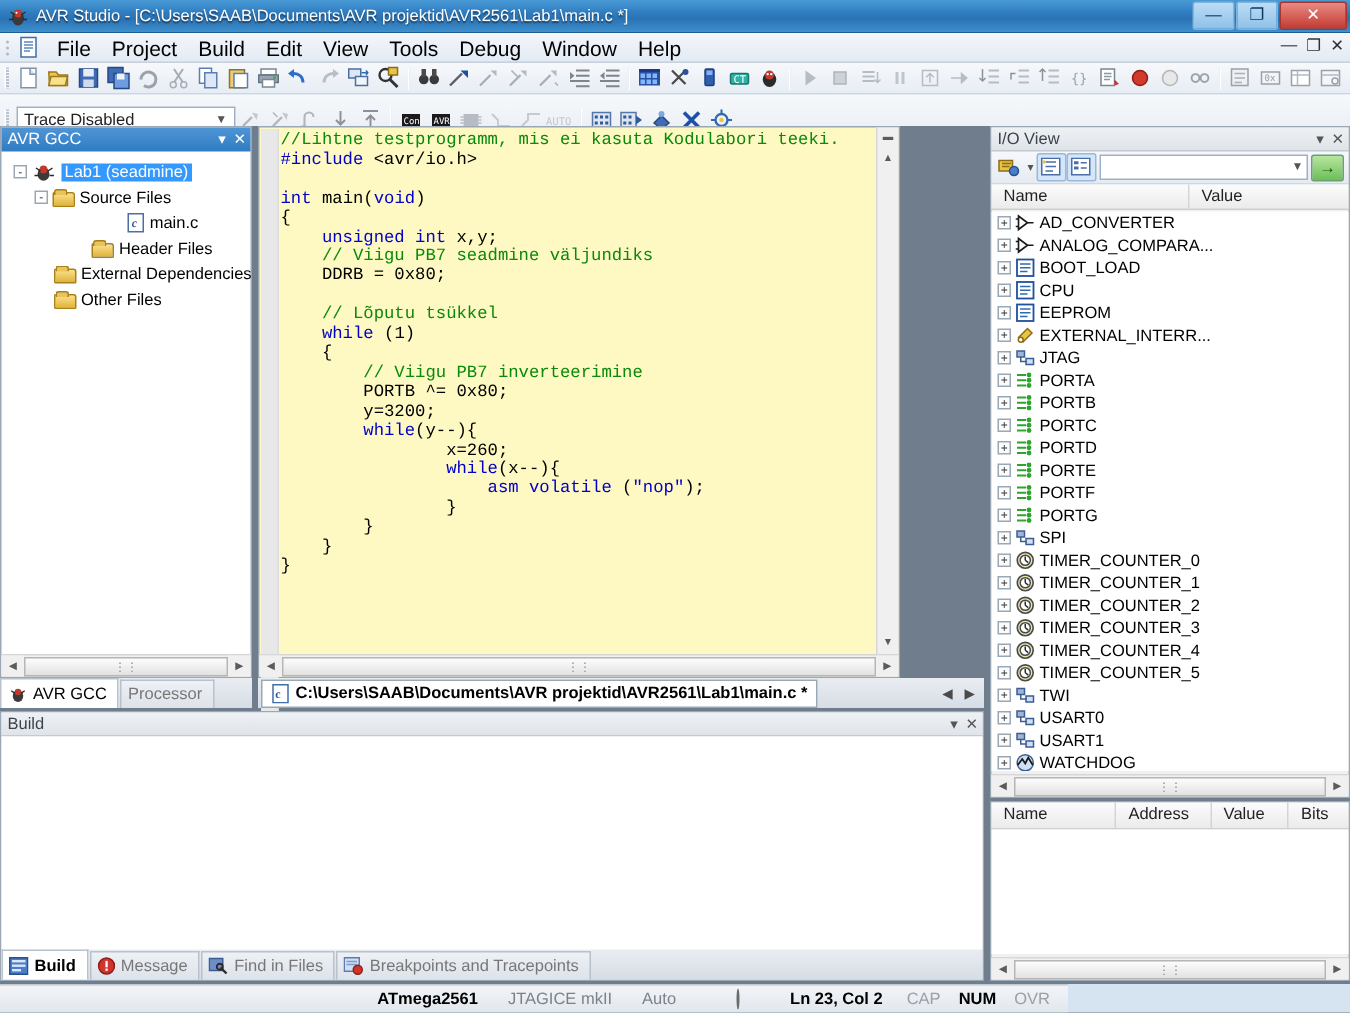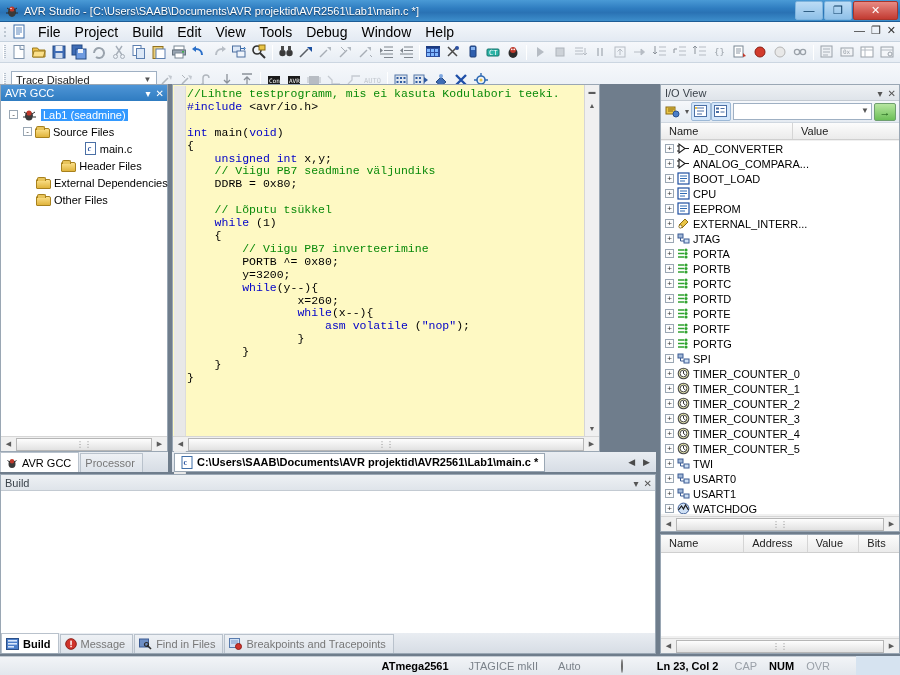--- a/index.html
+++ b/index.html
@@ -221,21 +221,21 @@
 
   
   #io-bottom { left:660px; top:450px; width:240px; height:120px; background:#f0f0f0;
      border:1px solid #9aa7b4; }
   .wt-hdr { height:18px; background:linear-gradient(180deg,#fcfcfc,#ebebeb);
      border-bottom:1px solid #cfcfcf; display:flex; font-size:11px; color:#222; }
   .wt-hdr div { padding:2px 0 0 8px; border-right:1px solid #d5d5d5; }
 
   
   .statusbar {
-    position:absolute; left:0; bottom:0; width:856px; height:19px;
+    position:absolute; left:0; bottom:0; width:712px; height:19px;
     background:linear-gradient(180deg,#f2f4f7,#e2e7ed);
     border-top:1px solid #c2cad3;
     display:flex; align-items:center; font-size:11px; color:#333;
   }
   .sb-cell { padding:0 10px; white-space:nowrap; }
   .sb-cell.b { font-weight:bold; color:#000; }
   .sb-cell.dim { color:#7b828a; }
   .sb-led { width:11px; height:11px; border-radius:50%;
      background:radial-gradient(circle at 35% 32%, #bfbfbf, #7f7f7f 70%);
      border:1px solid #6b6b6b; }
@@ -1292,16 +1292,16 @@
 
   <div class="statusbar">
     <div style="flex:1;"></div>
     <span class="sb-cell b">ATmega2561</span>
     <span class="sb-cell dim">JTAGICE mkII</span>
     <span class="sb-cell dim">Auto</span>
     <span class="sb-cell" style="padding:0 24px 0 30px;"><span class="sb-led"></span></span>
     <span class="sb-cell b">Ln 23, Col 2</span>
     <span class="sb-ind">CAP</span>
     <span class="sb-ind on">NUM</span>
-    <span class="sb-ind" style="padding-right:26px;">OVR</span>
+    <span class="sb-ind" style="padding-right:12px;">OVR</span>
   </div>
 
 </div>
 
 </body></html>

